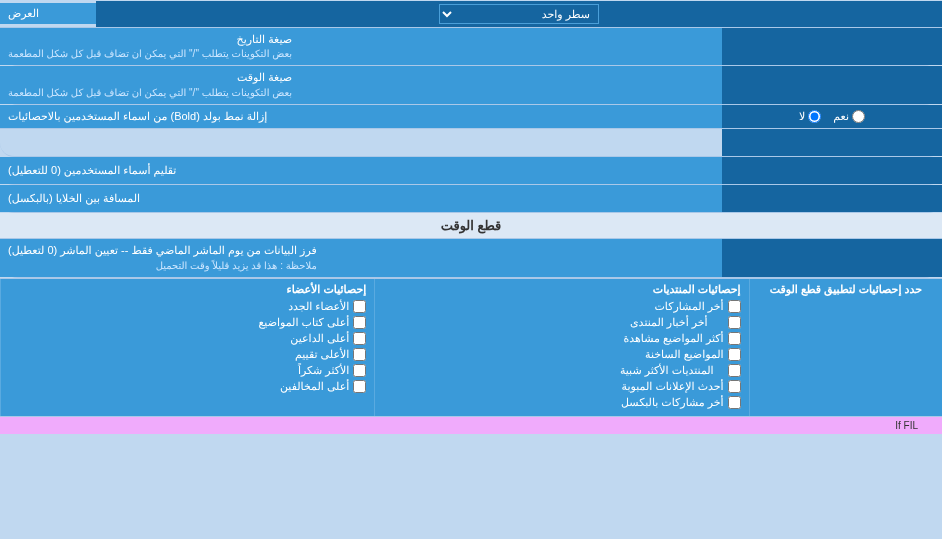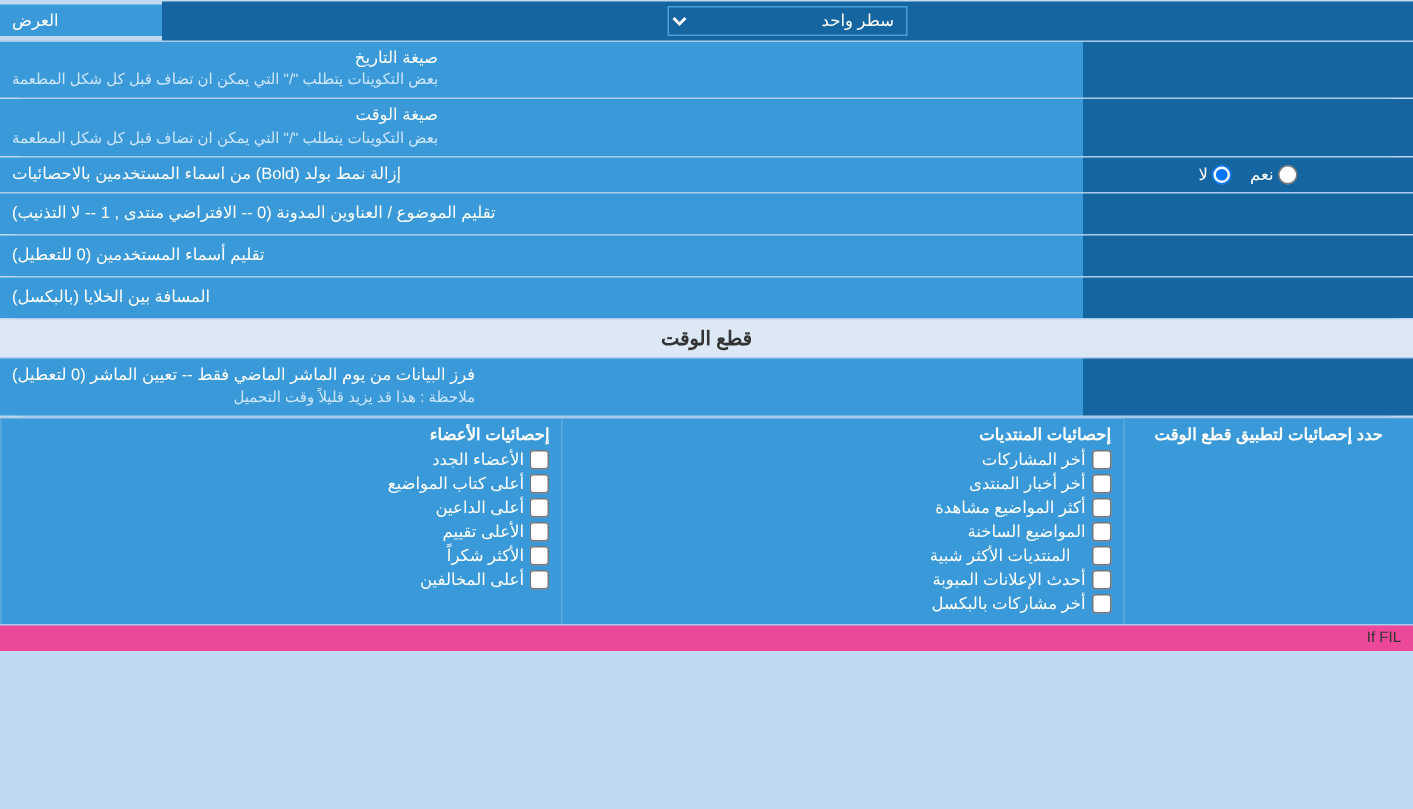--- a/index.html
+++ b/index.html
@@ -69,21 +69,21 @@
       min-height: 28px;
     }
     .top-row-label {
       background: #3a9ad9;
       color: #fff;
       padding: 4px 8px;
       display: flex;
       align-items: center;
       justify-content: flex-end;
       font-size: 11px;
-      width: 108px;
+      width: 96px;
     }
     .top-row-value {
       background: #1565a0;
       flex: 1;
       display: flex;
       align-items: center;
       justify-content: center;
       padding: 3px 6px;
     }
     .select-styled {
@@ -149,25 +149,25 @@
       display: flex;
       align-items: center;
       gap: 4px;
       color: #fff;
       font-size: 11px;
       margin-bottom: 3px;
       white-space: nowrap;
       direction: rtl;
     }
     .if-fil-bar {
-      background: #ec4899;
+      background: #f0abfc;
       height: 18px;
       display: flex;
       align-items: center;
-      padding: 0 8px;
+      padding: 0 24px;
       font-size: 10px;
       color: #333;
       border-top: 1px solid #aac8e8;
     }
   </style>
 </head>
 <body>
 
 <div class="container">
 
@@ -213,21 +213,20 @@
         <span>لا</span>
       </label>
     </div>
     <div class="row-label">إزالة نمط بولد (Bold) من اسماء المستخدمين بالاحصائيات</div>
   </div>
 
   <div class="row">
     <div class="row-value">
       <input type="text" style="">
     </div>
-    <div class="row-label">تقليم الموضوع / العناوين المدونة (0 -- الافتراضي منتدى , 1 -- لا التذنيب)</div>
   </div>
 
 
   <div class="row">
     <div class="row-value">
       <input type="text" style="">
     </div>
     <div class="row-label">تقليم أسماء المستخدمين (0 للتعطيل)</div>
   </div>
 
@@ -255,21 +254,21 @@
   <div class="bottom-wrapper">
     <div class="stats-title-cell">حدد إحصائيات لتطبيق قطع الوقت</div>
     <div class="checkboxes-area">
 
       <div class="check-col">
         <div style="color:#fff;font-weight:bold;font-size:11px;margin-bottom:4px;text-align:right;">إحصائيات المنتديات</div>
         <label style="display: flex; align-items: center; gap: 4px; color: rgb(255, 255, 255); font-size: 11px; margin-bottom: 3px; direction: rtl;">
             <input type="checkbox" style="">
             <span>أخر المشاركات</span>
           </label>
-        <label style="display: flex; align-items: center; gap: 4px; color: rgb(255, 255, 255); font-size: 11px; margin-bottom: 3px; direction: rtl;">
+        <label style="display: flex; align-items: center; gap: 20px; color: rgb(255, 255, 255); font-size: 11px; margin-bottom: 3px; direction: rtl;">
             <input type="checkbox" style="">
             <span>أخر أخبار المنتدى</span>
           </label>
         <label style="display: flex; align-items: center; gap: 4px; color: rgb(255, 255, 255); font-size: 11px; margin-bottom: 3px; direction: rtl;">
             <input type="checkbox" style="">
             <span>أكثر المواضيع مشاهدة</span>
           </label>
         <label style="display: flex; align-items: center; gap: 4px; color: rgb(255, 255, 255); font-size: 11px; margin-bottom: 3px; direction: rtl;">
             <input type="checkbox" style="">
             <span>المواضيع الساخنة</span>

